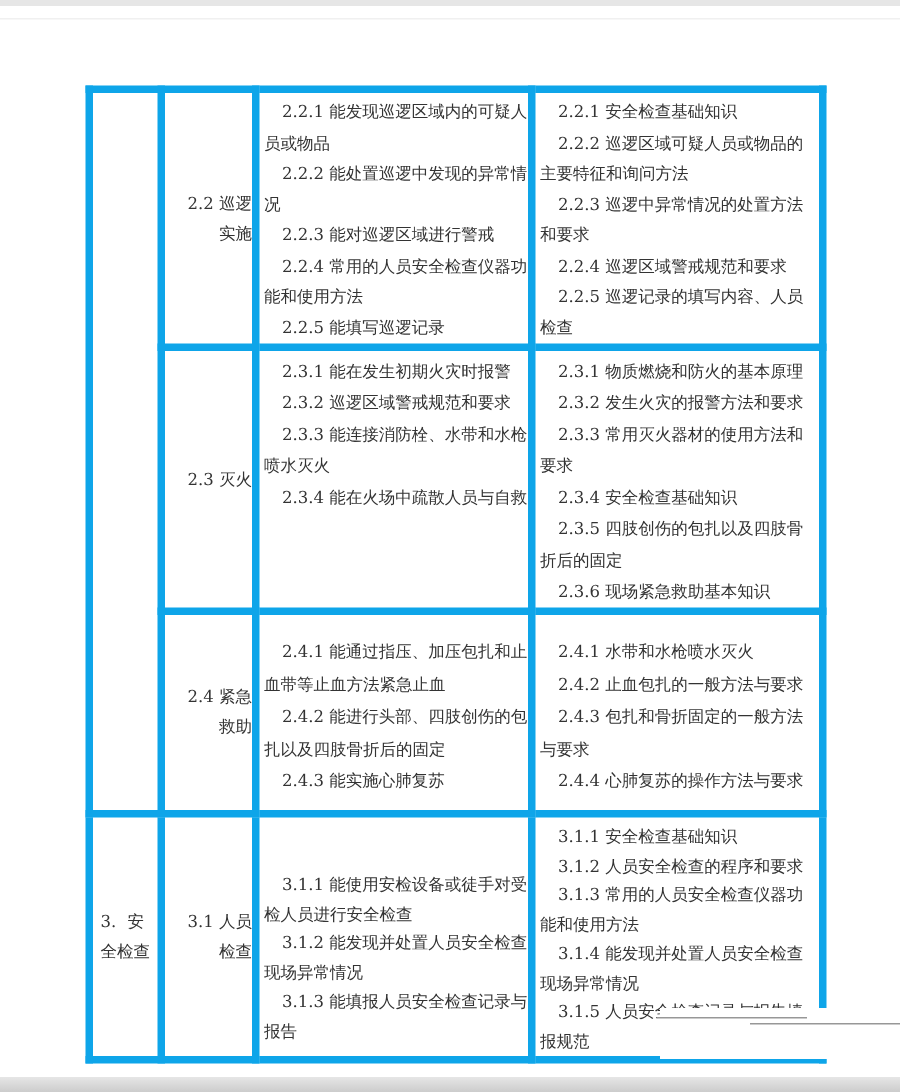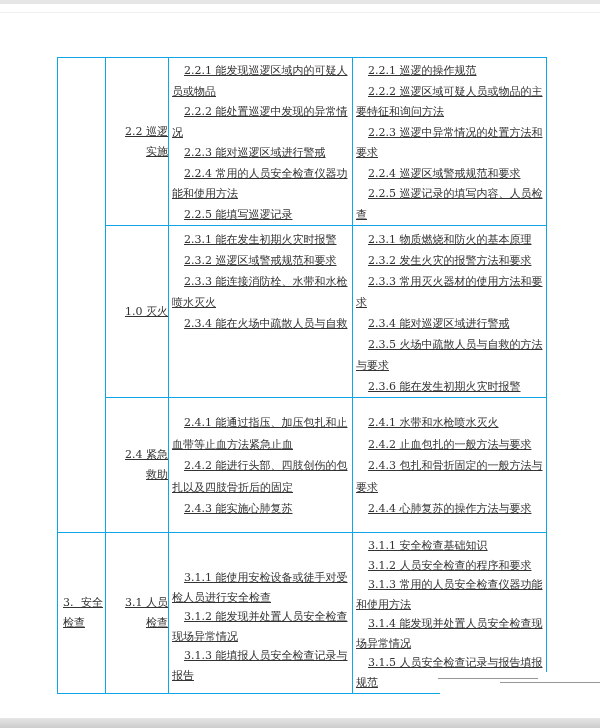--- a/index.html
+++ b/index.html
@@ -10,21 +10,21 @@
   }
   .edge-bar-top { position:absolute; left:0; top:0; width:600px; height:4px; background:#e6e6e6; }
   .edge-hairline { position:absolute; left:0; top:12px; width:600px; height:1px; background:#f0f0f0; }
   .edge-bar-bottom { position:absolute; left:0; bottom:0; width:600px; height:10px;
     background:linear-gradient(#e6e6e6,#cccccc); }
 
   table.std {
     position:absolute; left:57px; top:57px; width:489px;
     border-collapse:collapse; table-layout:fixed;
   }
-  td { border:1px solid #0ea5e9; padding:0; overflow:hidden; vertical-align:top;text-decoration:underline; }
+  td { border:5px solid #0ea5e9; padding:0; overflow:hidden; vertical-align:top; }
   p { margin:0; font-size:11px; }
 
   td.c1, td.c2 { vertical-align:middle; }
   td.c1 p { padding-left:5px; line-height:20px; word-spacing:4px; }
   td.c2 p { padding-left:3px; text-indent:6px; line-height:20px;text-align:right; }
 
   td.cc { padding:3px 0 0 3px; }
   td.cc p { text-indent:12px; }
 
   tr.r1 { height:168px; }  tr.r1 td.cc p { line-height:20.5px; }
@@ -57,44 +57,44 @@
       <p>2.2 巡逻实施</p>
     </td>
     <td class="cc">
       <p>2.2.1 能发现巡逻区域内的可疑人员或物品</p>
       <p>2.2.2 能处置巡逻中发现的异常情况</p>
       <p>2.2.3 能对巡逻区域进行警戒</p>
       <p>2.2.4 常用的人员安全检查仪器功能和使用方法</p>
       <p>2.2.5 能填写巡逻记录</p>
     </td>
     <td class="cc">
-      <p>2.2.1 巡逻的操作规范</p>
+      <p>2.2.1 安全检查基础知识</p>
       <p>2.2.2 巡逻区域可疑人员或物品的主要特征和询问方法</p>
       <p>2.2.3 巡逻中异常情况的处置方法和要求</p>
       <p>2.2.4 巡逻区域警戒规范和要求</p>
       <p>2.2.5 巡逻记录的填写内容、人员检查</p>
     </td>
   </tr>
   <tr class="r2">
     <td class="c2">
-      <p>1.0 灭火</p>
+      <p>2.3 灭火</p>
     </td>
     <td class="cc">
       <p>2.3.1 能在发生初期火灾时报警</p>
       <p>2.3.2 巡逻区域警戒规范和要求</p>
       <p>2.3.3 能连接消防栓、水带和水枪喷水灭火</p>
       <p>2.3.4 能在火场中疏散人员与自救</p>
     </td>
     <td class="cc">
       <p>2.3.1 物质燃烧和防火的基本原理</p>
       <p>2.3.2 发生火灾的报警方法和要求</p>
       <p>2.3.3 常用灭火器材的使用方法和要求</p>
-      <p>2.3.4 能对巡逻区域进行警戒</p>
-      <p>2.3.5 火场中疏散人员与自救的方法与要求</p>
-      <p>2.3.6 能在发生初期火灾时报警</p>
+      <p>2.3.4 安全检查基础知识</p>
+      <p>2.3.5 四肢创伤的包扎以及四肢骨折后的固定</p>
+      <p>2.3.6 现场紧急救助基本知识</p>
     </td>
   </tr>
   <tr class="r3">
     <td class="c2">
       <p>2.4 紧急救助</p>
     </td>
     <td class="cc">
       <p>2.4.1 能通过指压、加压包扎和止血带等止血方法紧急止血</p>
       <p>2.4.2 能进行头部、四肢创伤的包扎以及四肢骨折后的固定</p>
       <p>2.4.3 能实施心肺复苏</p>

